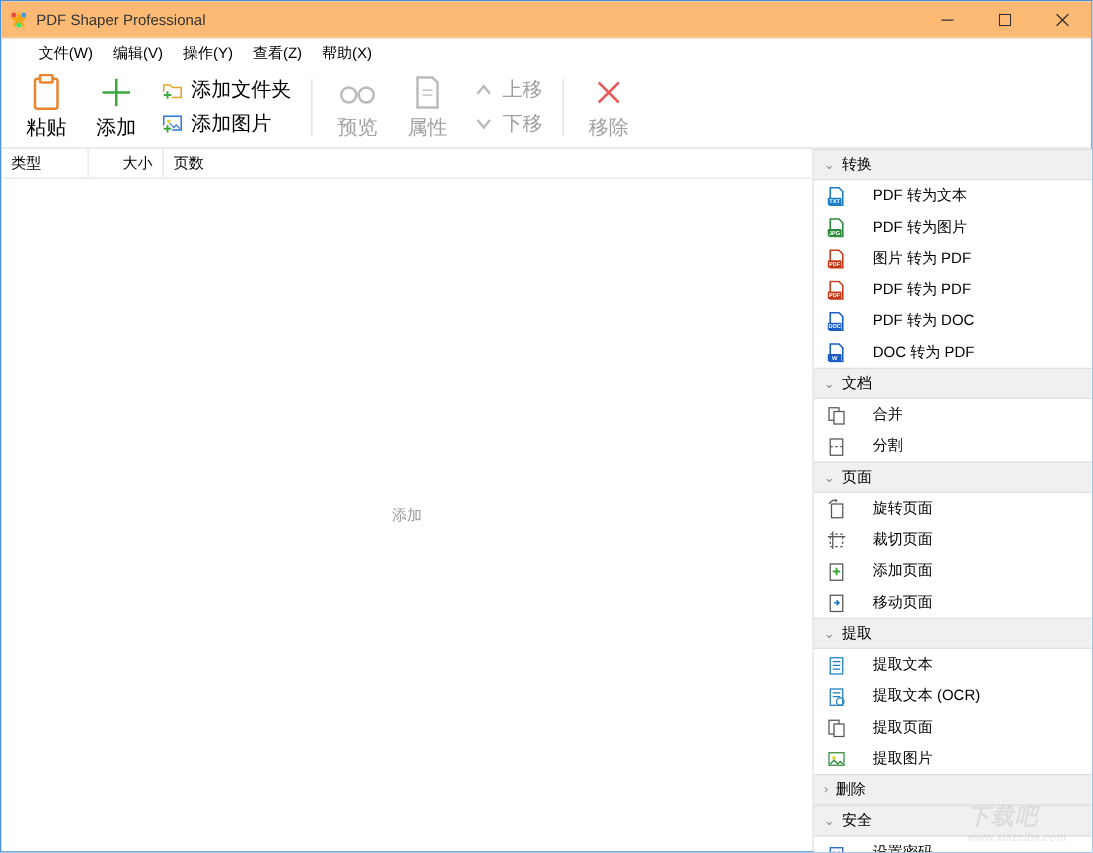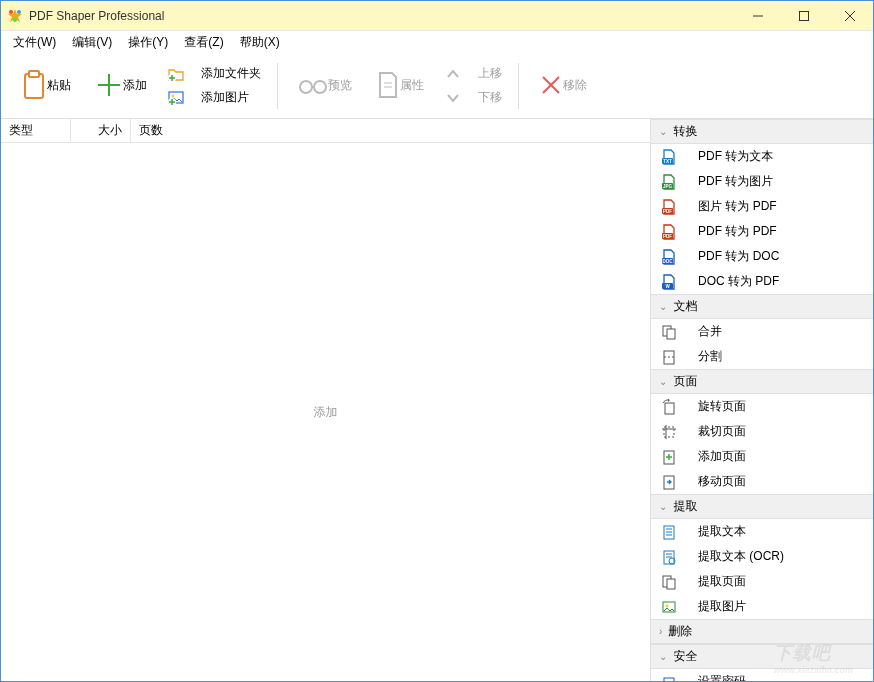--- a/index.html
+++ b/index.html
@@ -1,32 +1,32 @@
 <!DOCTYPE html>
 <html><head>
 <meta charset="utf-8">
 <style>
 * { margin: 0; padding: 0; box-sizing: border-box; font-family: "Microsoft YaHei", "Segoe UI", Tahoma, sans-serif; }
 body { background: #fff; width: 874px; height: 682px; overflow: hidden; border: 1px solid #4a90d9; position: relative; }
 
-.titlebar { height: 30px; display: flex; align-items: center; padding-left: 6px; background: #fef9c3; border-bottom: 1px solid #e8e8e8; }
+.titlebar { height: 30px; display: flex; align-items: center; padding-left: 6px; background: #fdba74; border-bottom: 1px solid #e8e8e8; }
 .titlebar .logo { width: 16px; height: 16px; margin-right: 6px; }
 .titlebar .title { flex: 1; font-size: 12px; color: #333; }
 .titlebar .win-btn { width: 46px; height: 30px; display: flex; align-items: center; justify-content: center; color: #333; }
 
-.menubar { height: 22px; display: flex; align-items: center; padding-left: 4px; font-size: 12px; }
+.menubar { height: 22px; display: flex; align-items: center; padding-left: 22px; font-size: 12px; }
 .menubar span { padding: 2px 8px; cursor: default; }
 
 .toolbar { height: 66px; display: flex; align-items: center; border-bottom: 1px solid #e0e0e0; padding: 0 8px; }
 .toolbar .tb-group { display: flex; align-items: center; height: 100%; }
 .toolbar .sep { width: 1px; height: 46px; background: #e0e0e0; margin: 0 8px; }
-.toolbar .big-btn { display: flex; flex-direction: row; align-items: center; padding: 4px 12px; font-size: 12px; cursor: default; }
+.toolbar .big-btn { display: flex; flex-direction: column; align-items: center; padding: 4px 12px; font-size: 16px; cursor: default; }
 .toolbar .big-btn .ico { height: 32px; display: flex; align-items: center; justify-content: center; margin-bottom: 2px; }
 .toolbar .small-btns { display: flex; flex-direction: column; gap: 6px; padding: 0 8px; }
-.toolbar .small-btn { display: flex; align-items: center; font-size: 12px; gap: 16px; cursor: default; }
+.toolbar .small-btn { display: flex; align-items: center; font-size: 16px; gap: 6px; cursor: default; }
 .toolbar .small-btn .ico { width: 18px; height: 18px; display: flex; align-items: center; justify-content: center; }
 .toolbar .disabled { color: #a0a0a0; }
 
 .content { display: flex; height: 562px; }
 .filelist { flex: 1; display: flex; flex-direction: column; border-right: 1px solid #e0e0e0; }
 .columns { height: 24px; display: flex; align-items: center; font-size: 12px; border-bottom: 1px solid #e5e5e5; }
 .columns .col { padding: 0 8px; border-right: 1px solid #e5e5e5; height: 100%; display: flex; align-items: center; }
 .columns .col:last-child { border-right: none; flex:1; }
 .emptyarea { flex: 1; display: flex; align-items: center; justify-content: center; font-size: 12px; color: #999; }
 

